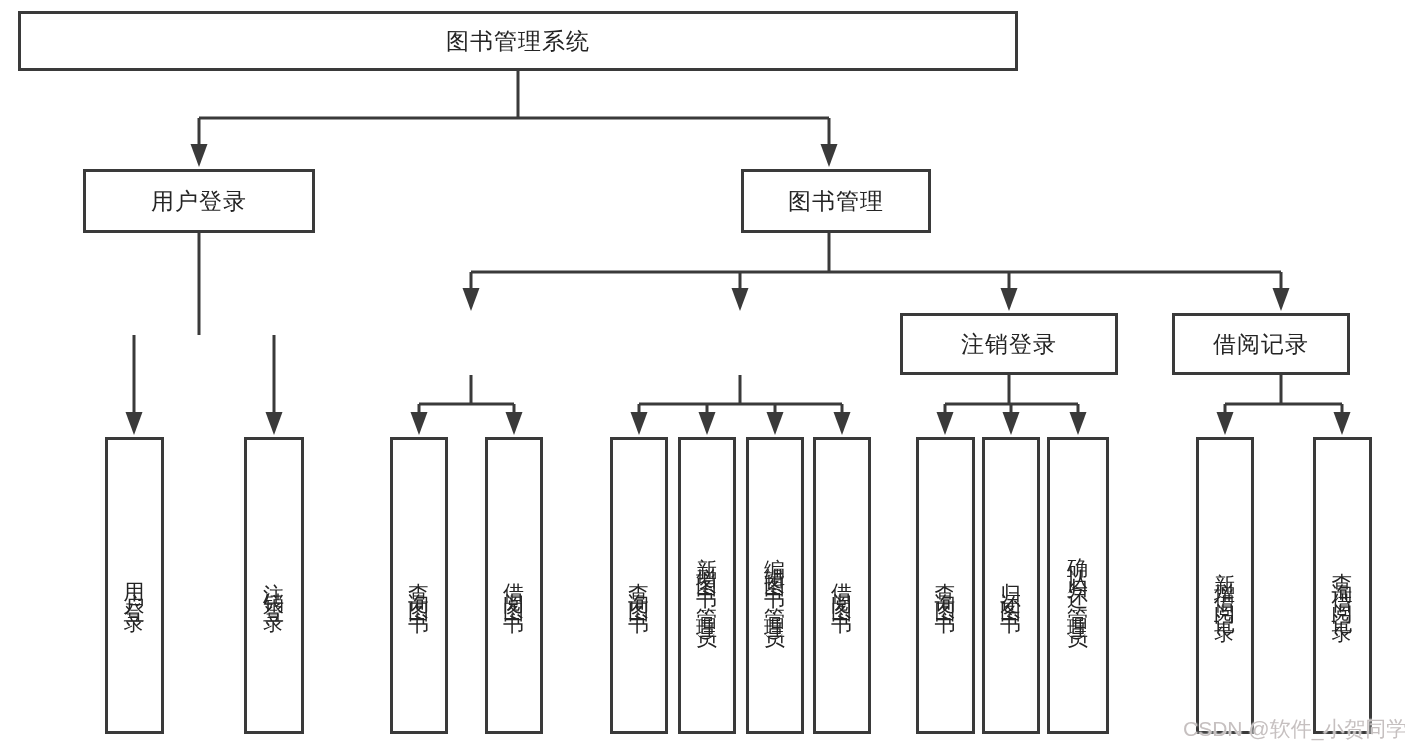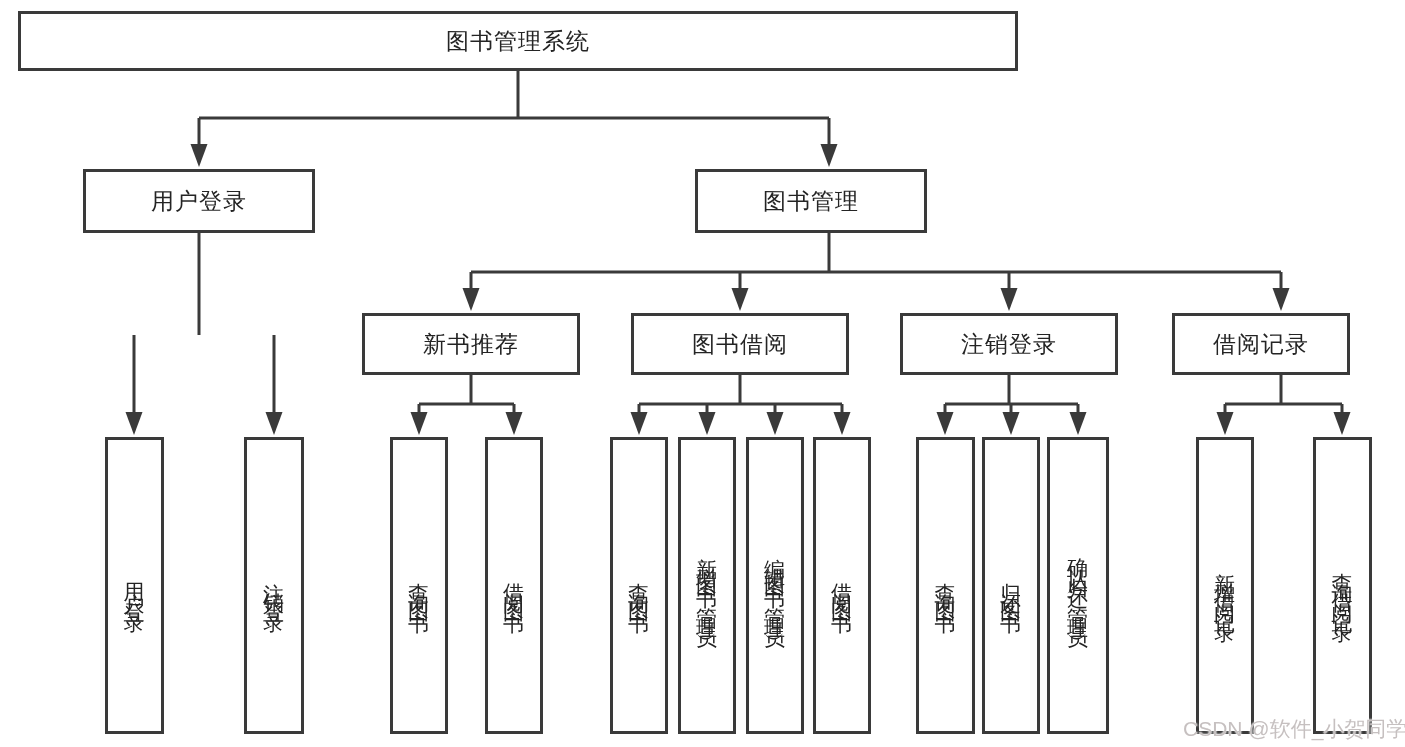--- a/index.html
+++ b/index.html
@@ -96,30 +96,24 @@
     <polygon points="1333.5,412 1350.5,412 1342,435"></polygon>
   </svg>
 
   <div class="node h-node" style="left:18px;top:11px;width:1000px;height:60px">
     <span>图书管理系统</span>
   </div>
 
   <div class="node h-node" style="left:83px;top:169px;width:232px;height:64px">
     <span>用户登录</span>
   </div>
-  <div class="node h-node" style="left:695px;top:169px;width:232px;height:64px">
+  <div class="node h-node" style="left:741px;top:169px;width:190px;height:64px">
     <span>图书管理</span>
   </div>
 
-  <div class="node h-node" style="left:362px;top:313px;width:218px;height:62px">
-    <span>新书推荐</span>
-  </div>
-  <div class="node h-node" style="left:631px;top:313px;width:218px;height:62px">
-    <span>图书借阅</span>
-  </div>
   <div class="node h-node" style="left:900px;top:313px;width:218px;height:62px">
     <span>注销登录</span>
   </div>
   <div class="node h-node" style="left:1172px;top:313px;width:178px;height:62px">
     <span>借阅记录</span>
   </div>
 
   <div class="node v-node" style="left:105px;top:437px;width:59px;height:297px">
     <span>用户登录</span>
   </div>

